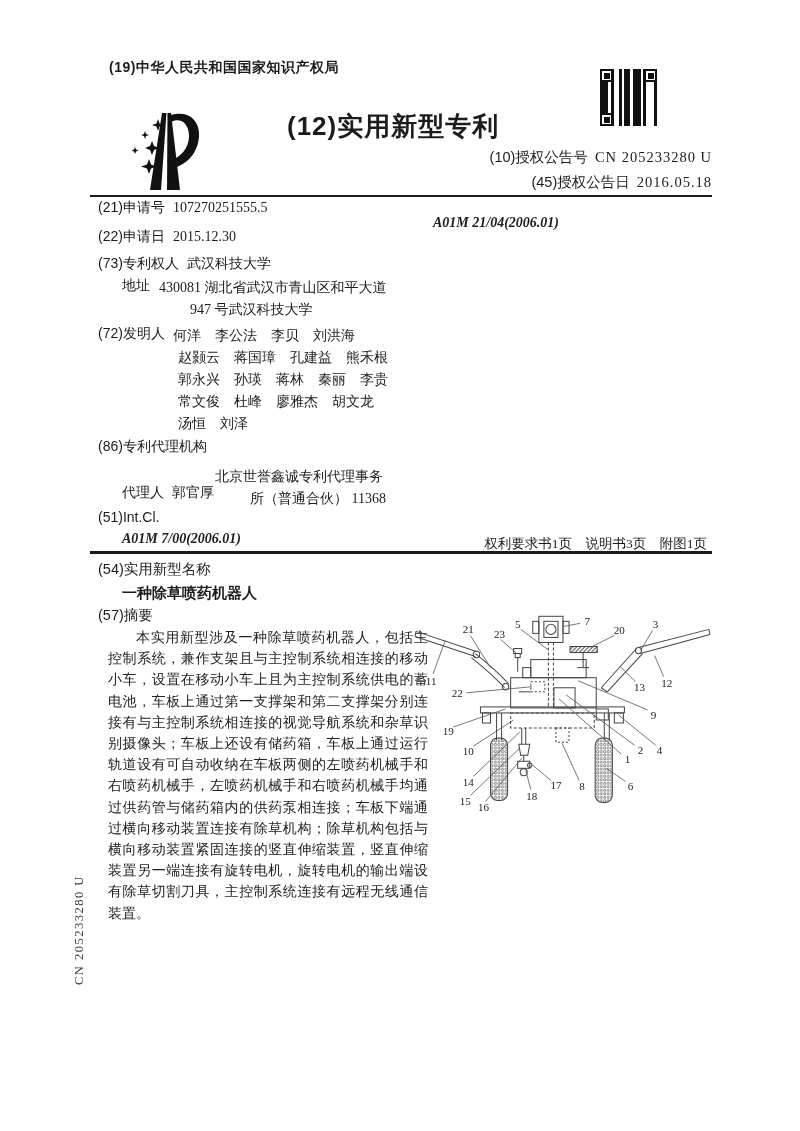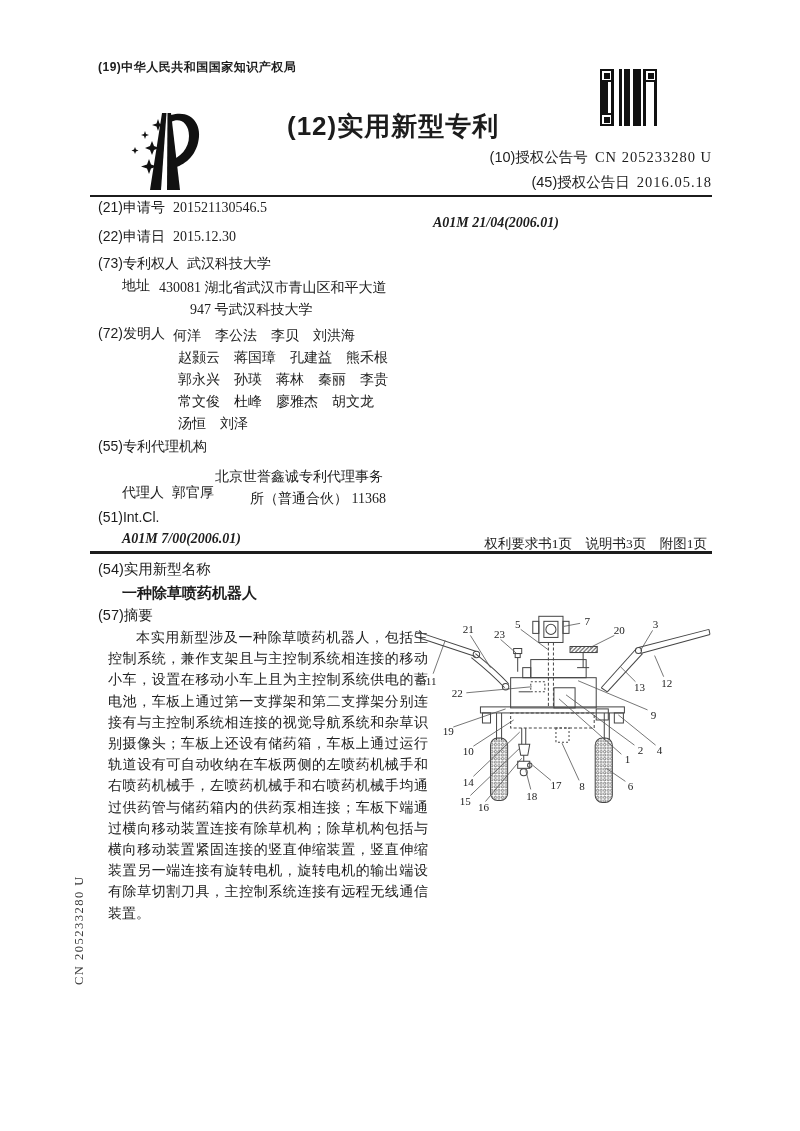--- a/index.html
+++ b/index.html
@@ -4,21 +4,21 @@
 <style>
   html,body{margin:0;padding:0;background:#9a9a9a;}
   .page{
     position:relative;width:800px;height:1131px;background:#ffffff;
     margin:0 auto;overflow:hidden;color:#1c1c1c;
     font-family:"Liberation Serif",serif;
   }
   .abs{position:absolute;}
   .lbl{font-weight:400;font-family:"Liberation Sans",sans-serif;}
   .val{font-family:"Liberation Serif",serif;}
-  .office{left:98px;top:59px;font-size:12px;font-weight:700;font-family:"Liberation Sans",sans-serif;letter-spacing:.5px;}
+  .office{left:109px;top:59px;font-size:14px;font-weight:700;font-family:"Liberation Sans",sans-serif;letter-spacing:.5px;}
   .doctype{left:287px;top:109px;font-size:26px;font-weight:700;font-family:"Liberation Sans",sans-serif;letter-spacing:1px;}
   .pubrow{right:88px;font-size:14.5px;white-space:nowrap;}
   .pubrow .lbl{font-size:14.5px;}
   .pubrow .val{margin-left:7px;letter-spacing:1px;}
   .rule{left:90px;width:622px;background:#1c1c1c;}
   .row{font-size:14px;white-space:nowrap;}
   .row .val{margin-left:8px;}
   .ipc{font-style:italic;font-weight:700;font-family:"Liberation Serif",serif;}
   .lines div{line-height:22px;}
   .abstract{
@@ -521,21 +521,21 @@
   <div class="abs pubrow" style="top:148px;">
     <span class="lbl">(10)授权公告号</span><span class="val">CN 205233280 U</span>
   </div>
   <div class="abs pubrow" style="top:173px;">
     <span class="lbl">(45)授权公告日</span><span class="val">2016.05.18</span>
   </div>
 
   <div class="abs rule" style="top:195px;height:2px;"></div>
 
   <div class="abs row" style="left:98px;top:199px;">
-    <span class="lbl">(21)申请号</span><span class="val">201521130546.5</span>
+    <span class="lbl">(21)申请号</span><span class="val">107270251555.5</span>
   </div>
   <div class="abs row ipc" style="left:433px;top:215px;">A01M 21/04(2006.01)</div>
 
   <div class="abs row" style="left:98px;top:228px;">
     <span class="lbl">(22)申请日</span><span class="val">2015.12.30</span>
   </div>
 
   <div class="abs row" style="left:98px;top:255px;">
     <span class="lbl">(73)专利权人</span><span class="val">武汉科技大学</span>
   </div>
@@ -552,21 +552,21 @@
     <div class="lines val" style="margin-left:8px;">
       <div>何洋　李公法　李贝　刘洪海</div>
       <div style="padding-left:5px;">赵颢云　蒋国璋　孔建益　熊禾根</div>
       <div style="padding-left:5px;">郭永兴　孙瑛　蒋林　秦丽　李贵</div>
       <div style="padding-left:5px;">常文俊　杜峰　廖雅杰　胡文龙</div>
       <div style="padding-left:5px;">汤恒　刘泽</div>
     </div>
   </div>
 
   <div class="abs row" style="left:98px;top:438px;display:flex;">
-    <span class="lbl">(55)专利代理机构</span>
+    <span class="lbl">(86)专利代理机构</span>
     <div class="lines val" style="margin-left:8px;margin-top:28px;">
       <div>北京世誉鑫诚专利代理事务</div>
       <div style="padding-left:35px;">所（普通合伙） 11368</div>
     </div>
   </div>
   <div class="abs row" style="left:122px;top:484px;">
     <span class="lbl">代理人</span><span class="val">郭官厚</span>
   </div>
 
   <div class="abs row" style="left:98px;top:509px;">

